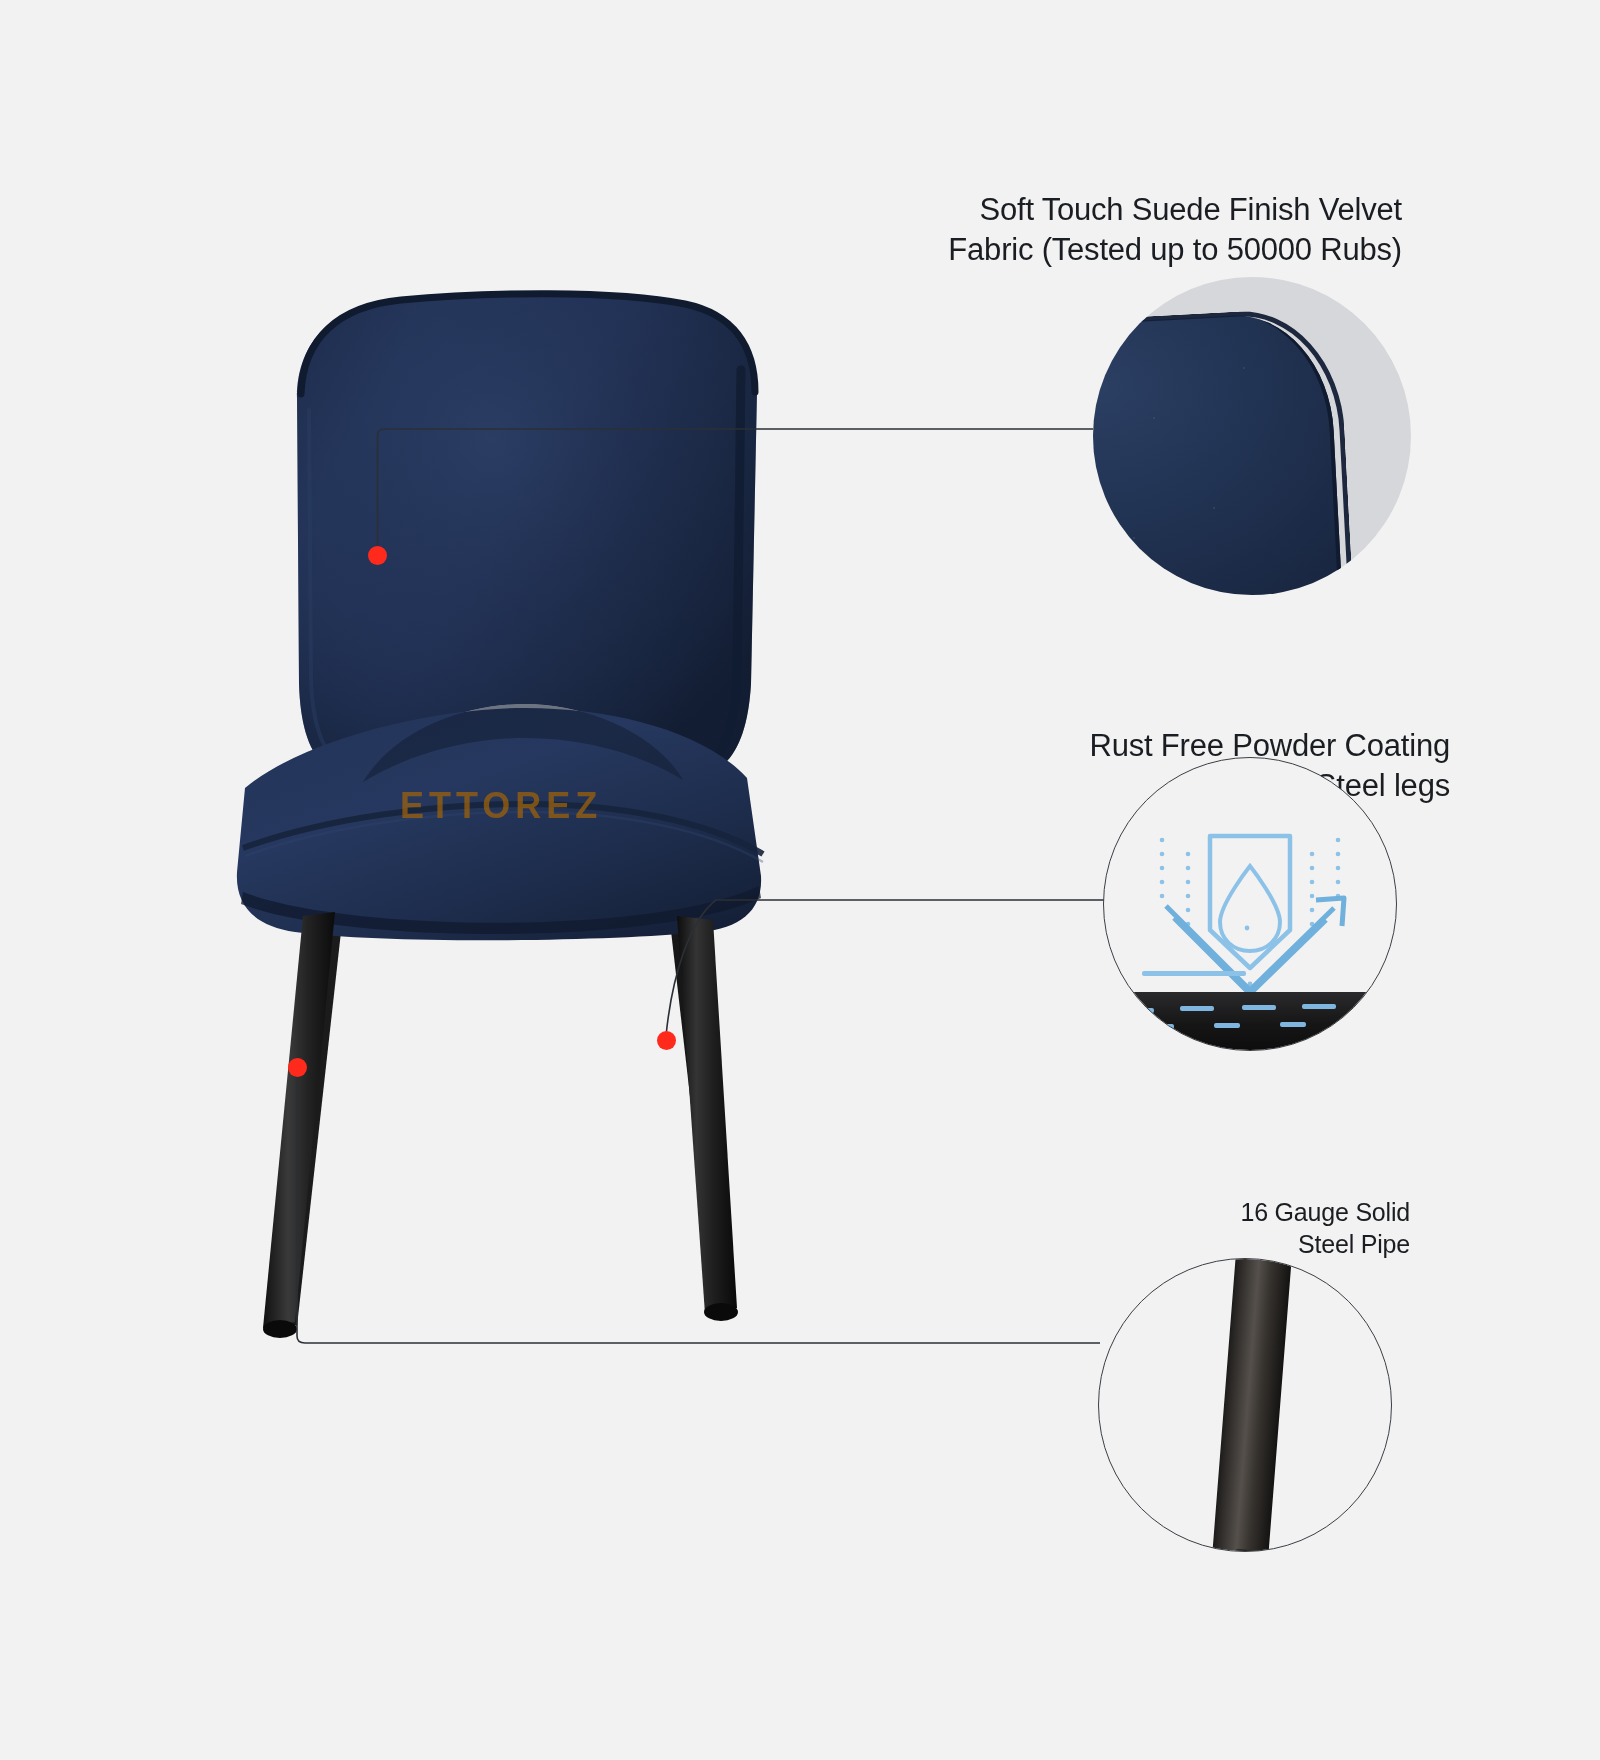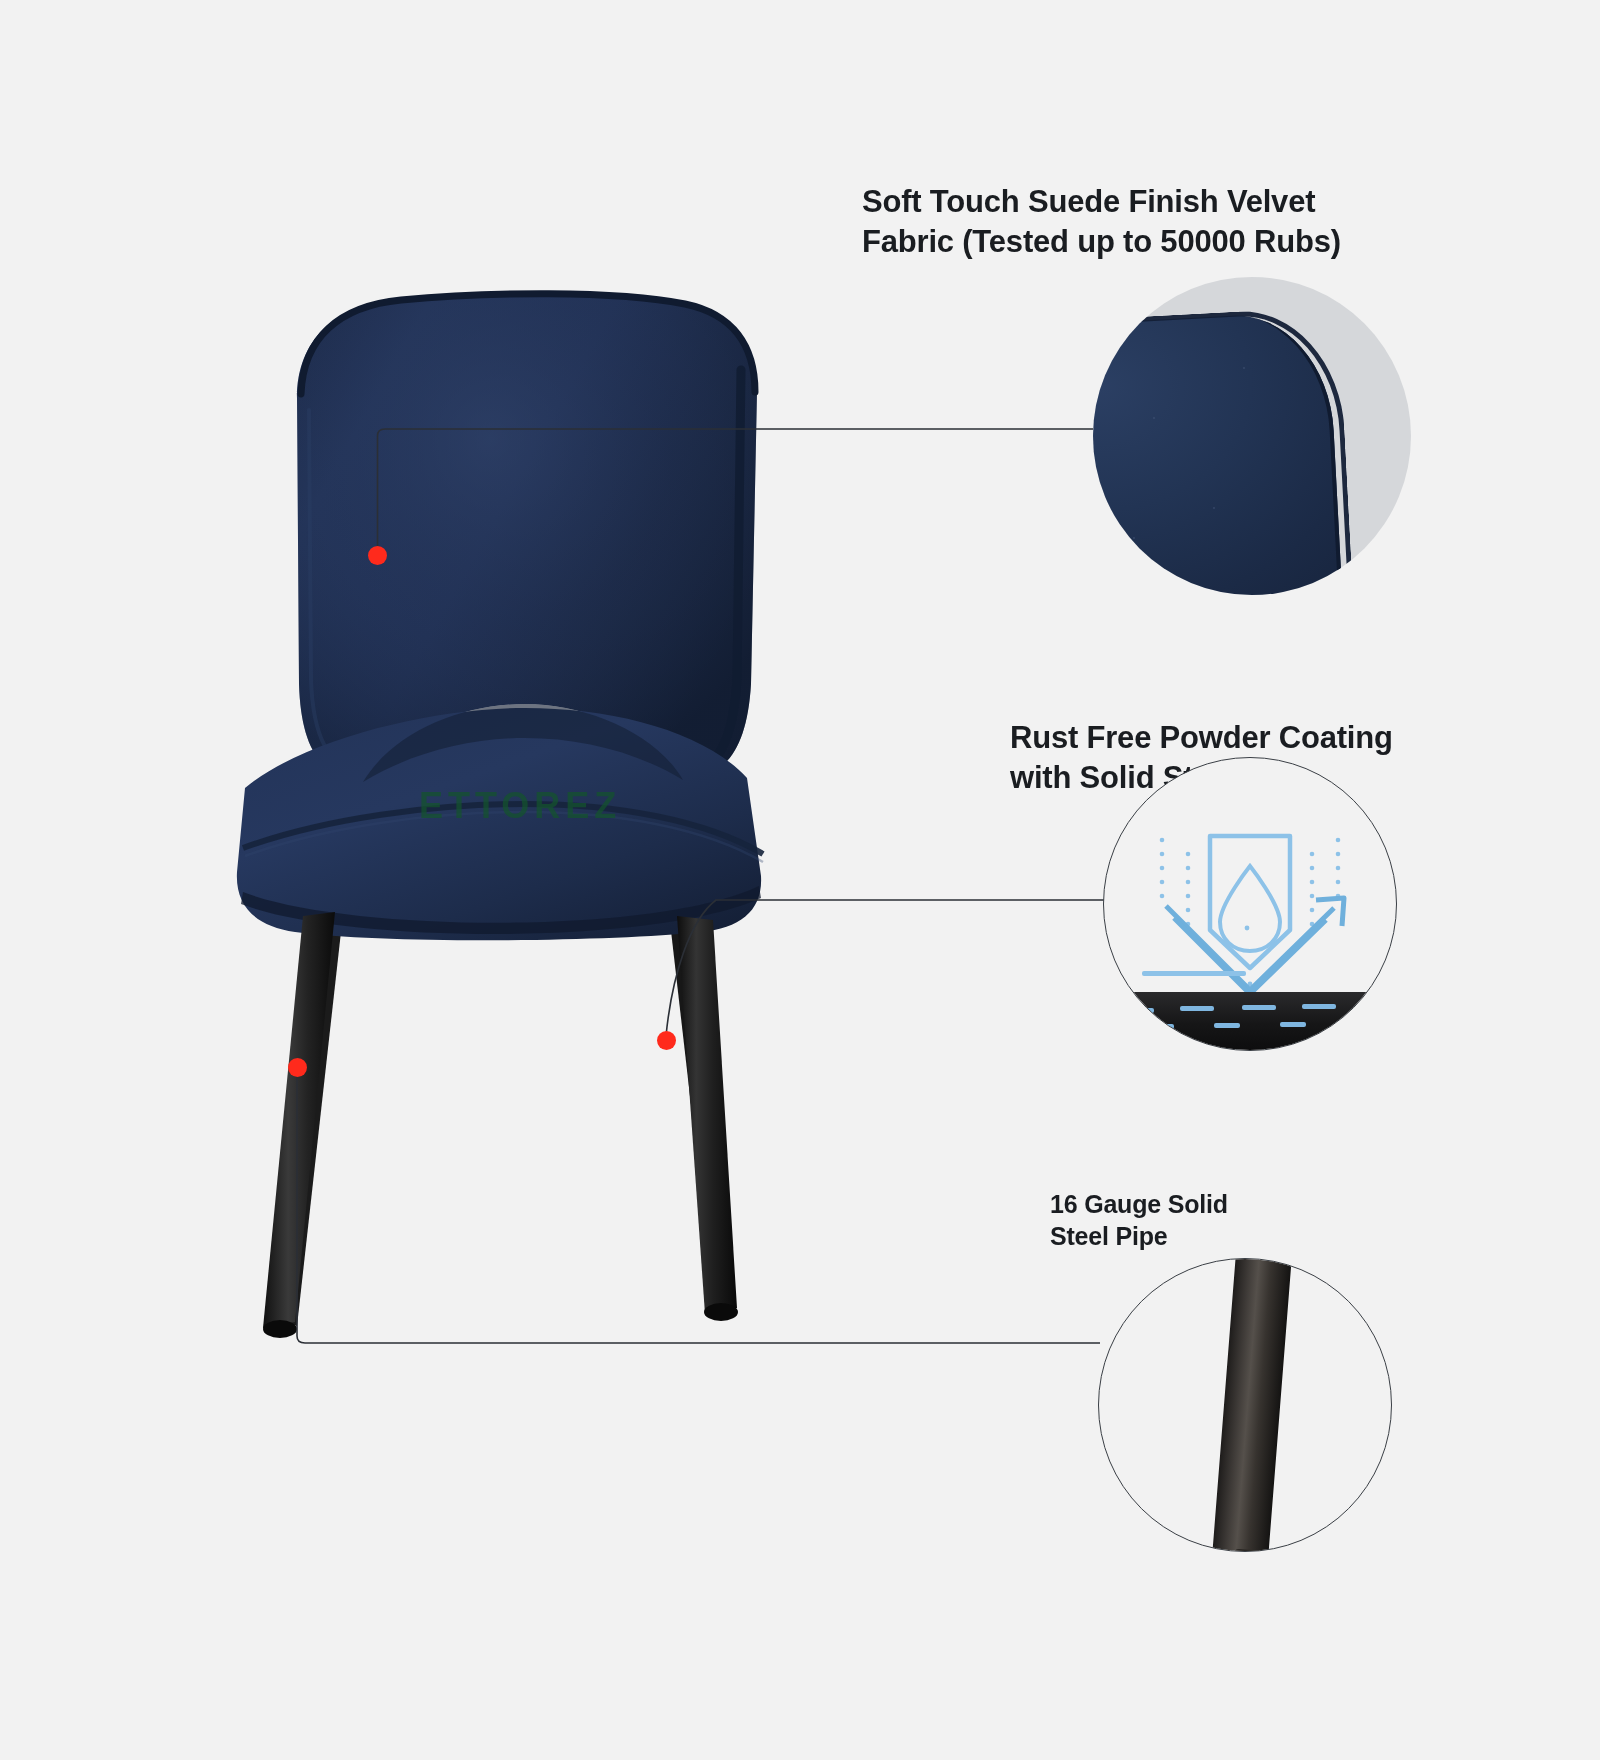--- a/index.html
+++ b/index.html
@@ -8,26 +8,27 @@
     background:#f2f2f2;
     font-family:"Liberation Sans", sans-serif;
     overflow:hidden;
     position:relative;
   }
   #stage{position:absolute;inset:0;}
 
   
   .callout-title{
     position:absolute;
-    text-align:left;
+    text-align:right;
     color:#1a1d21;
-    font-weight:700;
+    font-weight:400;
     line-height:1.28;
     letter-spacing:-0.2px;
     white-space:pre-line;
+    margin-top:8px;
   }
   #title-fabric{ left:862px; top:182px; width:540px; font-size:31px; }
   #title-coating{ left:1010px; top:718px; width:440px; font-size:31px; }
   #title-pipe{   left:1050px; top:1188px; width:360px; font-size:25px; }
 
   
   .detail-circle{
     position:absolute;
     border-radius:50%;
     overflow:hidden;
@@ -102,21 +103,21 @@
     background:#ff2a1c;
   }
   #dot-fabric{ left:368px; top:546px; }
   #dot-leg-left{ left:288px; top:1058px; }
   #dot-leg-right{ left:657px; top:1031px; }
 
   
   #watermark{
     position:absolute;left:402px;top:786px;
     font-size:36px;font-weight:700;letter-spacing:5px;
-    color:#14532d;opacity:.72;margin-left:19px;
+    color:#a16207;opacity:.72;
   }
 </style>
 </head>
 <body>
 
 <div id="stage">
 
   <div style="position:absolute;left:185px;top:280px;width:640px;height:1060px;">
 
     <svg width="640" height="1060" viewBox="0 0 640 1060" style="position:absolute;left:0;top:0;">

